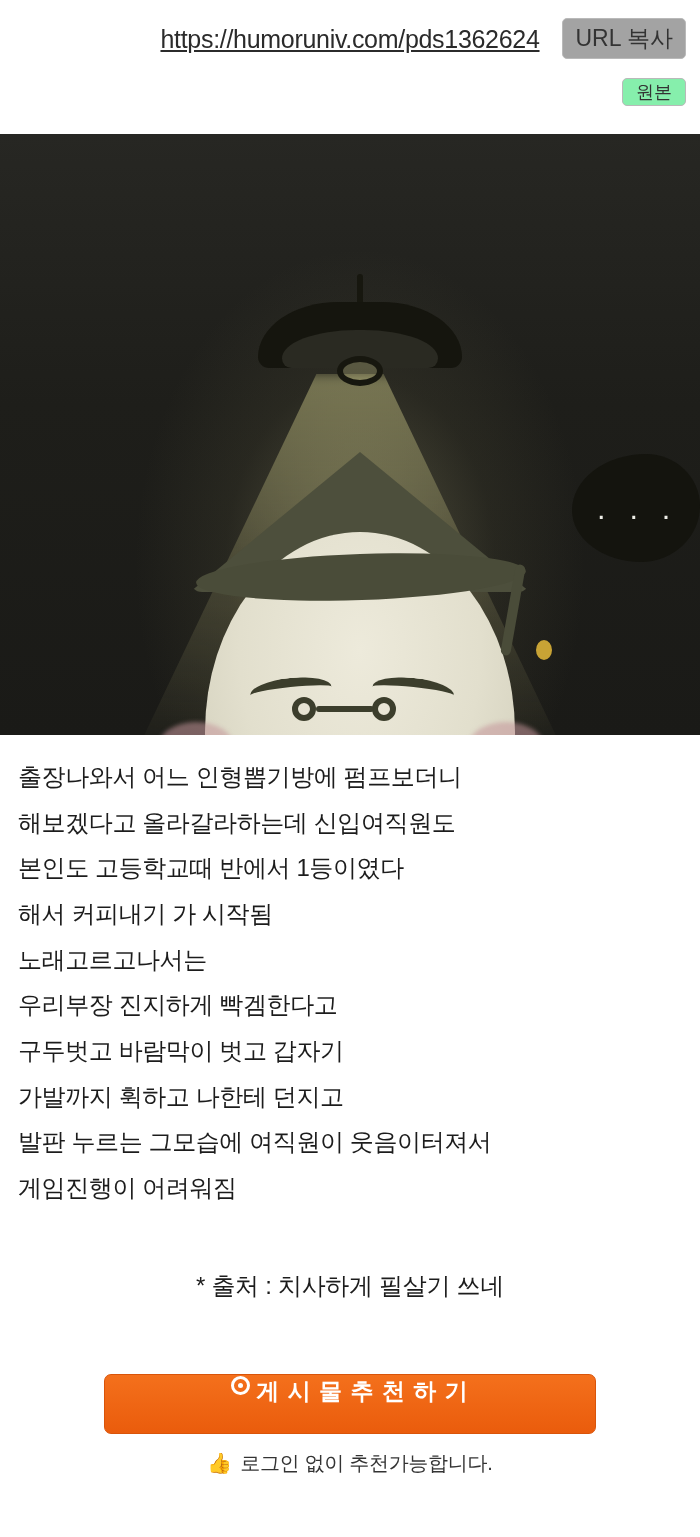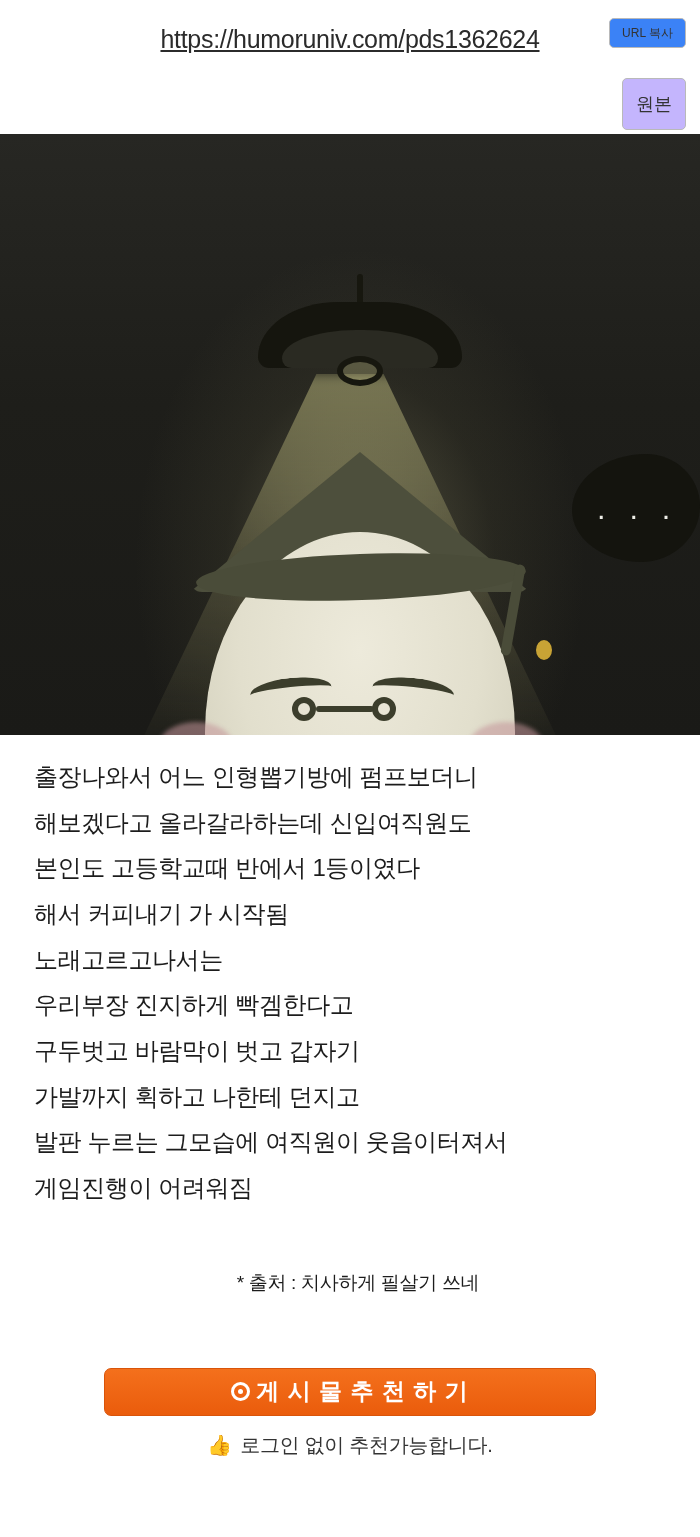--- a/index.html
+++ b/index.html
@@ -32,42 +32,42 @@
     text-decoration: underline;
     letter-spacing: -0.3px;
     white-space: nowrap;
   }
   .url-copy-btn {
     position: absolute;
     right: 14px;
     top: 18px;
     border: 1px solid #b9b9b9;
     border-radius: 5px;
-    background: #3b82f6;
+    background: #a3a3a3;
     color: #333;
-    font-size: 12px;
+    font-size: 23px;
     padding: 8px 12px;
     line-height: 1;
   }
 
   
   .original-row {
     height: 56px;
     position: relative;
   }
   .original-btn {
     position: absolute;
     right: 14px;
     top: 0px;
     border: 1px solid #b9b9b9;
     border-radius: 5px;
-    background: #c4b5fd;
+    background: #86efac;
     color: #333;
     font-size: 18px;
-    padding: 16px 13px;
+    padding: 4px 13px;
     line-height: 1;
   }
 
   
   .hero {
     position: relative;
     width: 700px;
     height: 601px;
     background: #1d1d19;
     overflow: hidden;
@@ -231,54 +231,53 @@
     left: 316px;
     top: 572px;
     width: 58px;
     height: 6px;
     background: #3c3e2c;
     border-radius: 3px;
   }
 
   
   .post-text {
-    padding: 26px 18px 0 34px;
+    padding: 26px 18px 0 18px;
   }
   .post-text p {
     margin: 0 0 14px 0;
     font-size: 24px;
     line-height: 1.32;
     color: #1c1c1c;
     letter-spacing: -0.4px;
   }
   .source {
     margin-top: 66px;
     text-align: center;
-    font-size: 19px;
+    font-size: 24px;
     color: #1c1c1c;
     letter-spacing: -0.3px;
   }
 
   
   .rec-wrap {
     margin-top: 72px;
     padding: 0 104px;
   }
   .rec-btn {
     width: 100%;
-    height: 48px;
+    height: 60px;
     background: linear-gradient(180deg, #f4701c 0%, #ea5c0c 100%);
     border: 1px solid #d9540a;
     border-radius: 7px;
     color: #ffffff;
     font-size: 23px;
     font-weight: bold;
     letter-spacing: 1px;
     display: flex;
-    align-items: center;
     justify-content: center;
     gap: 2px;
   }
   .rec-icon {
     display: inline-block;
     width: 19px;
     height: 19px;
     border: 3px solid #fff;
     border-radius: 50%;
     position: relative;

